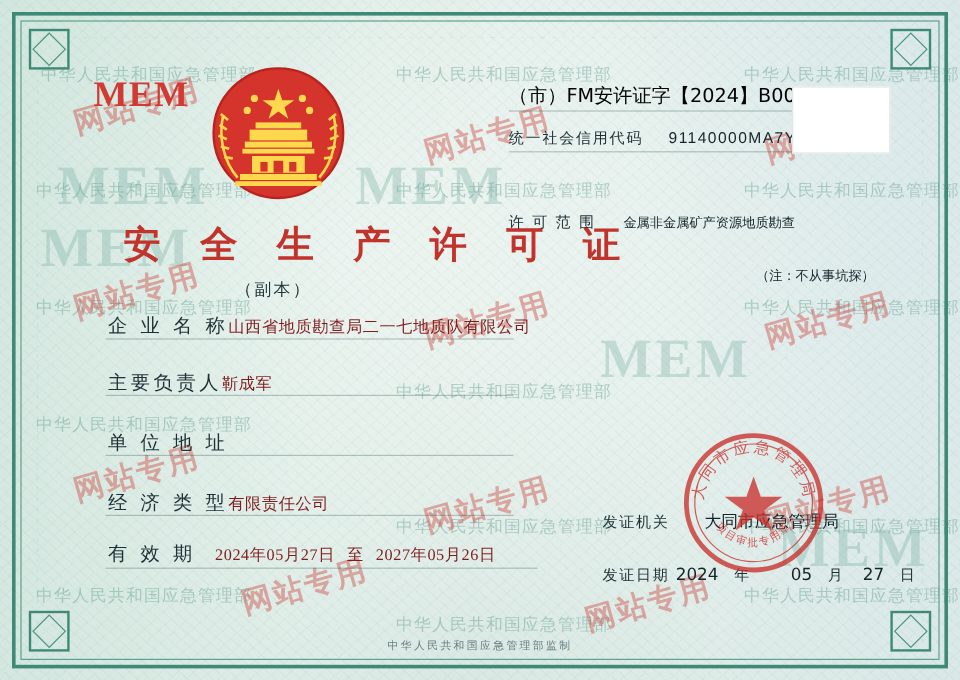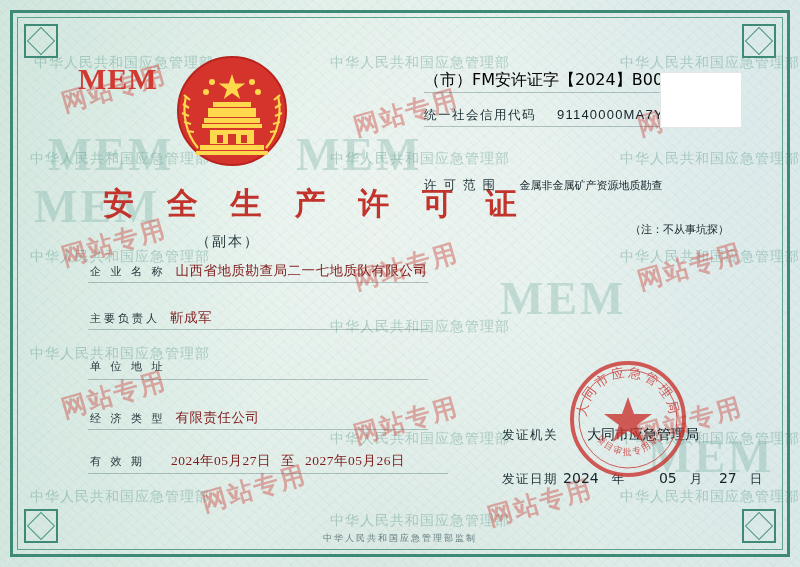--- a/index.html
+++ b/index.html
@@ -166,23 +166,22 @@
   
   .field {
     position: absolute;
     display: flex;
     align-items: baseline;
     white-space: nowrap;
     font-family: "DejaVu Sans", sans-serif;
   }
   .field .lbl {
     color: #1d3035;
-    font-size: 11px;
+    font-size: 16px;
     letter-spacing: 3px;
-    margin-right: 10px;
     text-align: right;
   }
   .field .val {
     color: #7f1d1d;
     font-size: 13.5px;
     letter-spacing: 0.5px;
     font-family: Liberation Serif, serif;
   }
   .underline {
     position: absolute;

